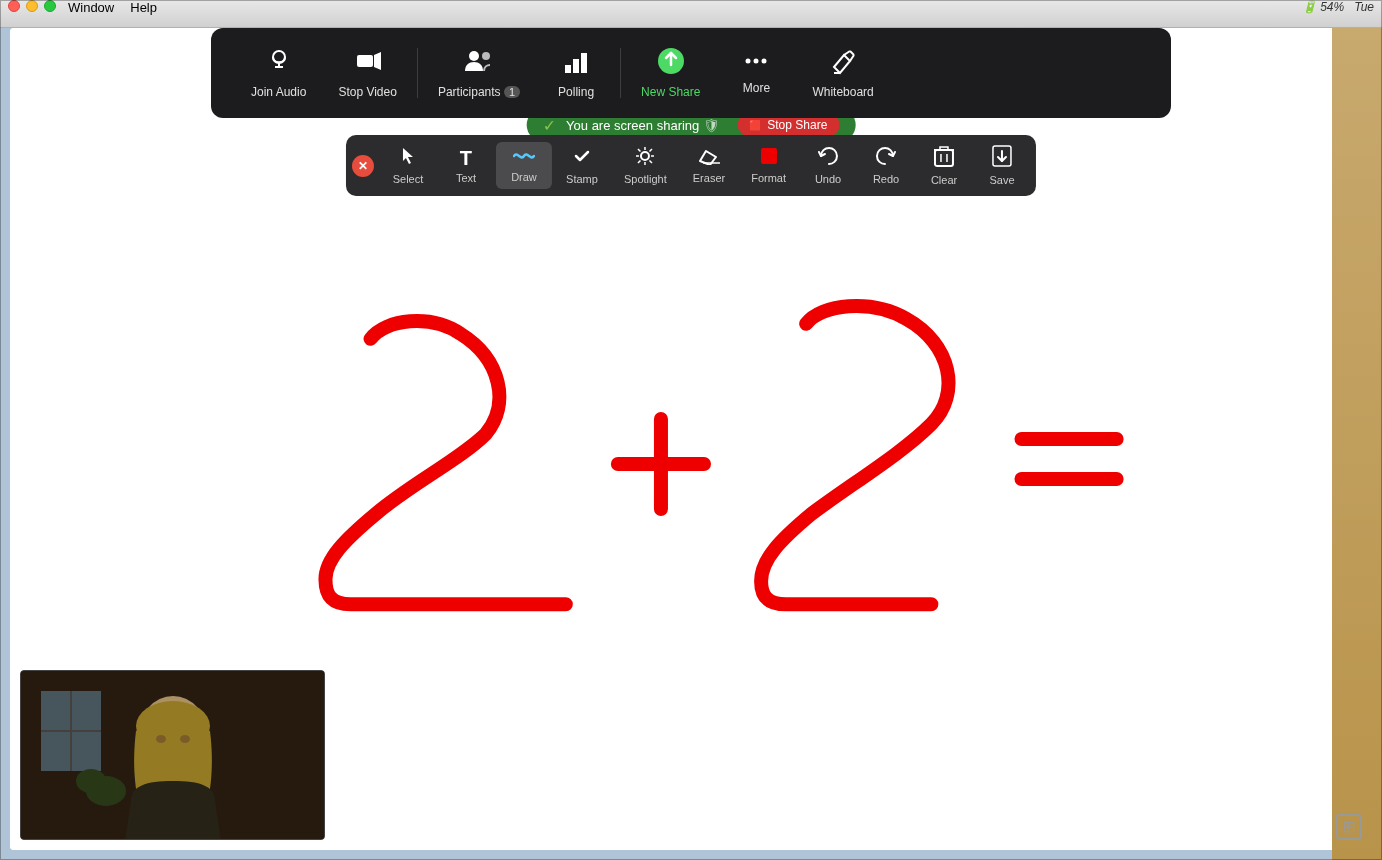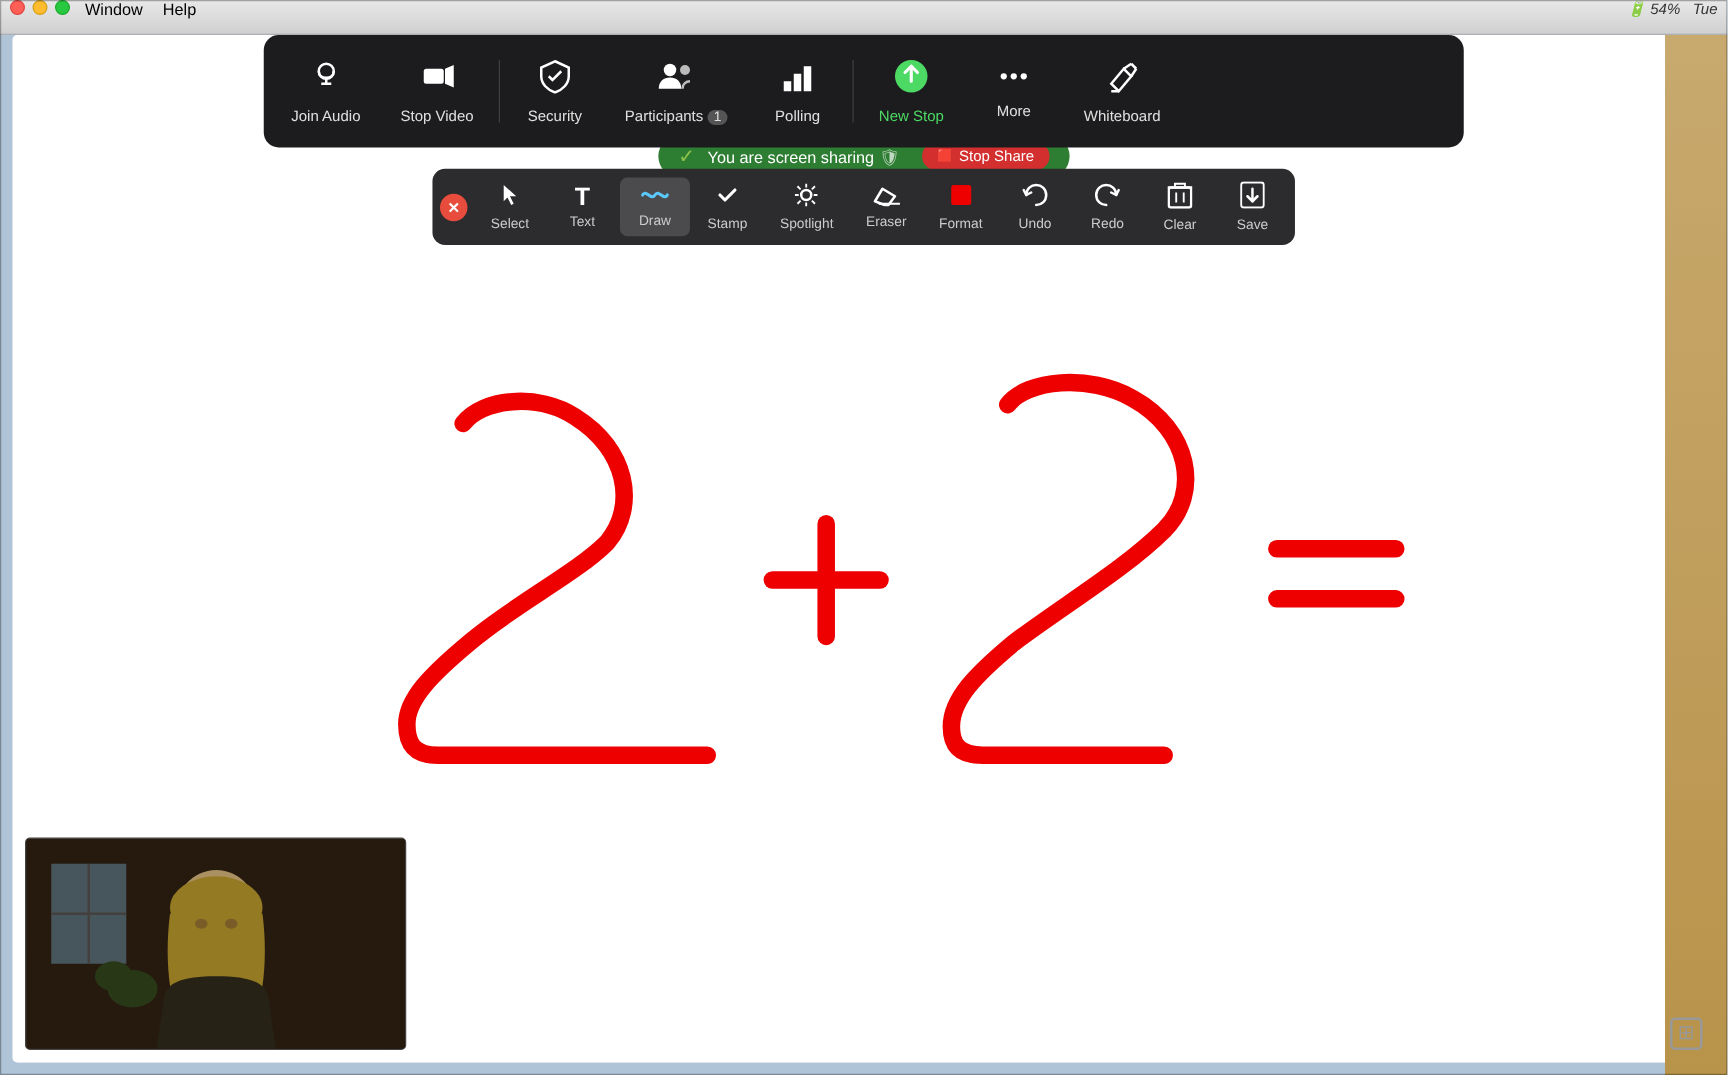--- a/index.html
+++ b/index.html
@@ -61,21 +61,21 @@
     
     .zoom-toolbar {
       position: absolute;
       top: 28px;
       left: 50%;
       transform: translateX(-50%);
       background: #1c1c1e;
       border-radius: 12px;
       display: flex;
       align-items: center;
-      padding: 0 6px;
+      padding: 0 24px;
       height: 90px;
       z-index: 200;
       min-width: 960px;
     }
     .toolbar-item {
       display: flex;
       flex-direction: column;
       align-items: center;
       justify-content: center;
       padding: 8px 16px;
@@ -352,29 +352,20 @@
       <svg width="28" height="28" viewBox="0 0 28 28" fill="white">
         <rect x="3" y="8" width="16" height="12" rx="2" fill="white"></rect>
         <polygon points="20,8 27,5 27,23 20,20" fill="white"></polygon>
       </svg>
     </div>
     <div class="toolbar-label">Stop Video</div>
   </div>
 
   <div class="toolbar-divider"></div>
 
-  <div class="toolbar-item">
-    <div class="toolbar-icon">
-      <svg width="26" height="28" viewBox="0 0 26 28" fill="white">
-        <path d="M13 2 L24 7 L24 14 C24 20 19 25 13 27 C7 25 2 20 2 14 L2 7 Z" fill="none" stroke="white" stroke-width="2"></path>
-        <polyline points="8,14 11,17 18,10" stroke="white" stroke-width="2" fill="none"></polyline>
-      </svg>
-    </div>
-    <div class="toolbar-label">Security</div>
-  </div>
 
   <div class="toolbar-item">
     <div class="toolbar-icon">
       <svg width="32" height="28" viewBox="0 0 32 28" fill="white">
         <circle cx="11" cy="9" r="5" fill="white"></circle>
         <path d="M2 24 C2 18 6 15 11 15 C16 15 20 18 20 24" fill="white"></path>
         <circle cx="23" cy="9" r="4" fill="white" opacity="0.7"></circle>
         <path d="M21 24 C21 20 24 18 27 18" fill="none" stroke="white" stroke-width="2" opacity="0.7"></path>
       </svg>
     </div>
@@ -395,21 +386,21 @@
   <div class="toolbar-divider"></div>
 
   <div class="toolbar-item new-share">
     <div class="toolbar-icon" style="color:#4cd964;">
       <svg width="28" height="28" viewBox="0 0 28 28">
         <circle cx="14" cy="14" r="13" fill="#4cd964"></circle>
         <polyline points="14,6 14,18" stroke="white" stroke-width="2.5" stroke-linecap="round"></polyline>
         <polyline points="9,11 14,6 19,11" stroke="white" stroke-width="2.5" fill="none" stroke-linecap="round" stroke-linejoin="round"></polyline>
       </svg>
     </div>
-    <div class="toolbar-label" style="color:#4cd964;">New Stop</div>
+    <div class="toolbar-label" style="color:#4cd964;">New Share</div>
   </div>
 
 
   <div class="toolbar-item">
     <div class="toolbar-icon">
       <svg width="26" height="20" viewBox="0 0 26 20" fill="white">
         <circle cx="5" cy="10" r="2.5" fill="white"></circle>
         <circle cx="13" cy="10" r="2.5" fill="white"></circle>
         <circle cx="21" cy="10" r="2.5" fill="white"></circle>
       </svg>

